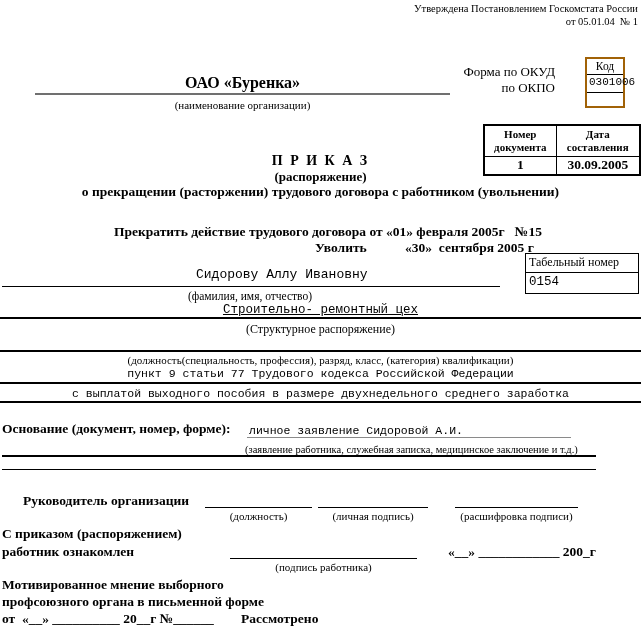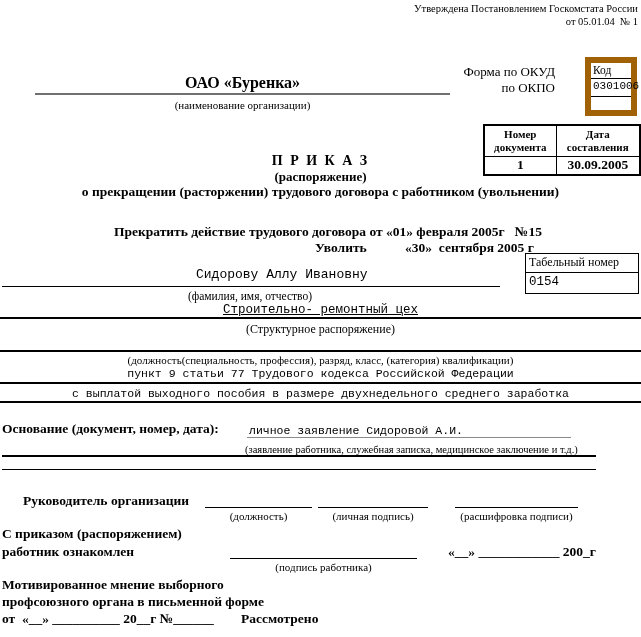--- a/index.html
+++ b/index.html
@@ -16,21 +16,21 @@
   .line { position:absolute; border-bottom:1px solid #000; }
   .line2 { position:absolute; border-bottom:2px solid #000; }
   .lineg { position:absolute; border-bottom:1px solid #8a8a8a; }
 
   .approval { top:2px; left:300px; width:338px; font-size:10.5px; line-height:13px; text-align:right; }
   .org-name { top:74px; left:35px; width:415px; font-size:16px; }
   .org-line { top:79px; left:35px; width:415px; border-bottom:2px solid #707070; height:16px; }
   .org-caption { top:99px; left:35px; width:415px; font-size:11px; }
   .okud-block { top:64px; left:430px; width:125px; font-size:13px; line-height:16px; }
 
-  .codebox { top:57px; left:585px; width:52px; border:6px solid #a16207; font-size:11.5px; }
+  .codebox { top:57px; left:585px; width:40px; border:2px solid #a16207; font-size:11.5px;text-align:center; }
   .codebox .row { padding:1px 2px 0 2px; height:16px; border-bottom:1px solid #000; }
   .codebox .row.val { height:18px; font-size:11px; }
   .codebox .row.empty { height:13px; border-bottom:none; }
 
   .doctable { top:124px; left:483px; border-collapse:collapse; }
   .doctable td { border:1px solid #000; text-align:center; vertical-align:middle; }
   .doctable { border:2px solid #000; }
   .doctable .hdr { width:72px; height:31px; font-size:11px; font-weight:bold; line-height:12.5px; }
   .doctable .hdr2 { width:84px; }
   .doctable .val { height:19px; font-size:13.5px; font-weight:bold; }
@@ -134,21 +134,21 @@
 
   <div class="line2" style="top:350px; left:0; width:641px;"></div>
   <div class="abs pos-caption c">(должность(специальность, профессия), разряд, класс, (категория) квалификации)</div>
 
   <div class="abs grounds c mono">пункт 9 статьи 77 Трудового кодекса Российской Федерации</div>
   <div class="line2" style="top:382px; left:0; width:641px;"></div>
 
   <div class="abs severance c mono">с выплатой выходного пособия в размере двухнедельного среднего заработка</div>
   <div class="line2" style="top:401px; left:0; width:641px;"></div>
 
-  <div class="abs basis-label b">Основание (документ, номер, дата):</div>
+  <div class="abs basis-label b">Основание (документ, номер, форме):</div>
   <div class="abs basis-value mono">личное заявление Сидоровой А.И.</div>
   <div class="lineg" style="top:437px; left:247px; width:324px;"></div>
   <div class="abs basis-caption">(заявление работника, служебная записка, медицинское заключение и т.д.)</div>
   <div class="line2" style="top:455px; left:2px; width:594px;"></div>
   <div class="line" style="top:469px; left:2px; width:594px;"></div>
 
   <div class="abs head-label b">Руководитель организации</div>
   <div class="line" style="top:507px; left:205px; width:107px;"></div>
   <div class="line" style="top:507px; left:318px; width:110px;"></div>
   <div class="line" style="top:507px; left:455px; width:123px;"></div>

